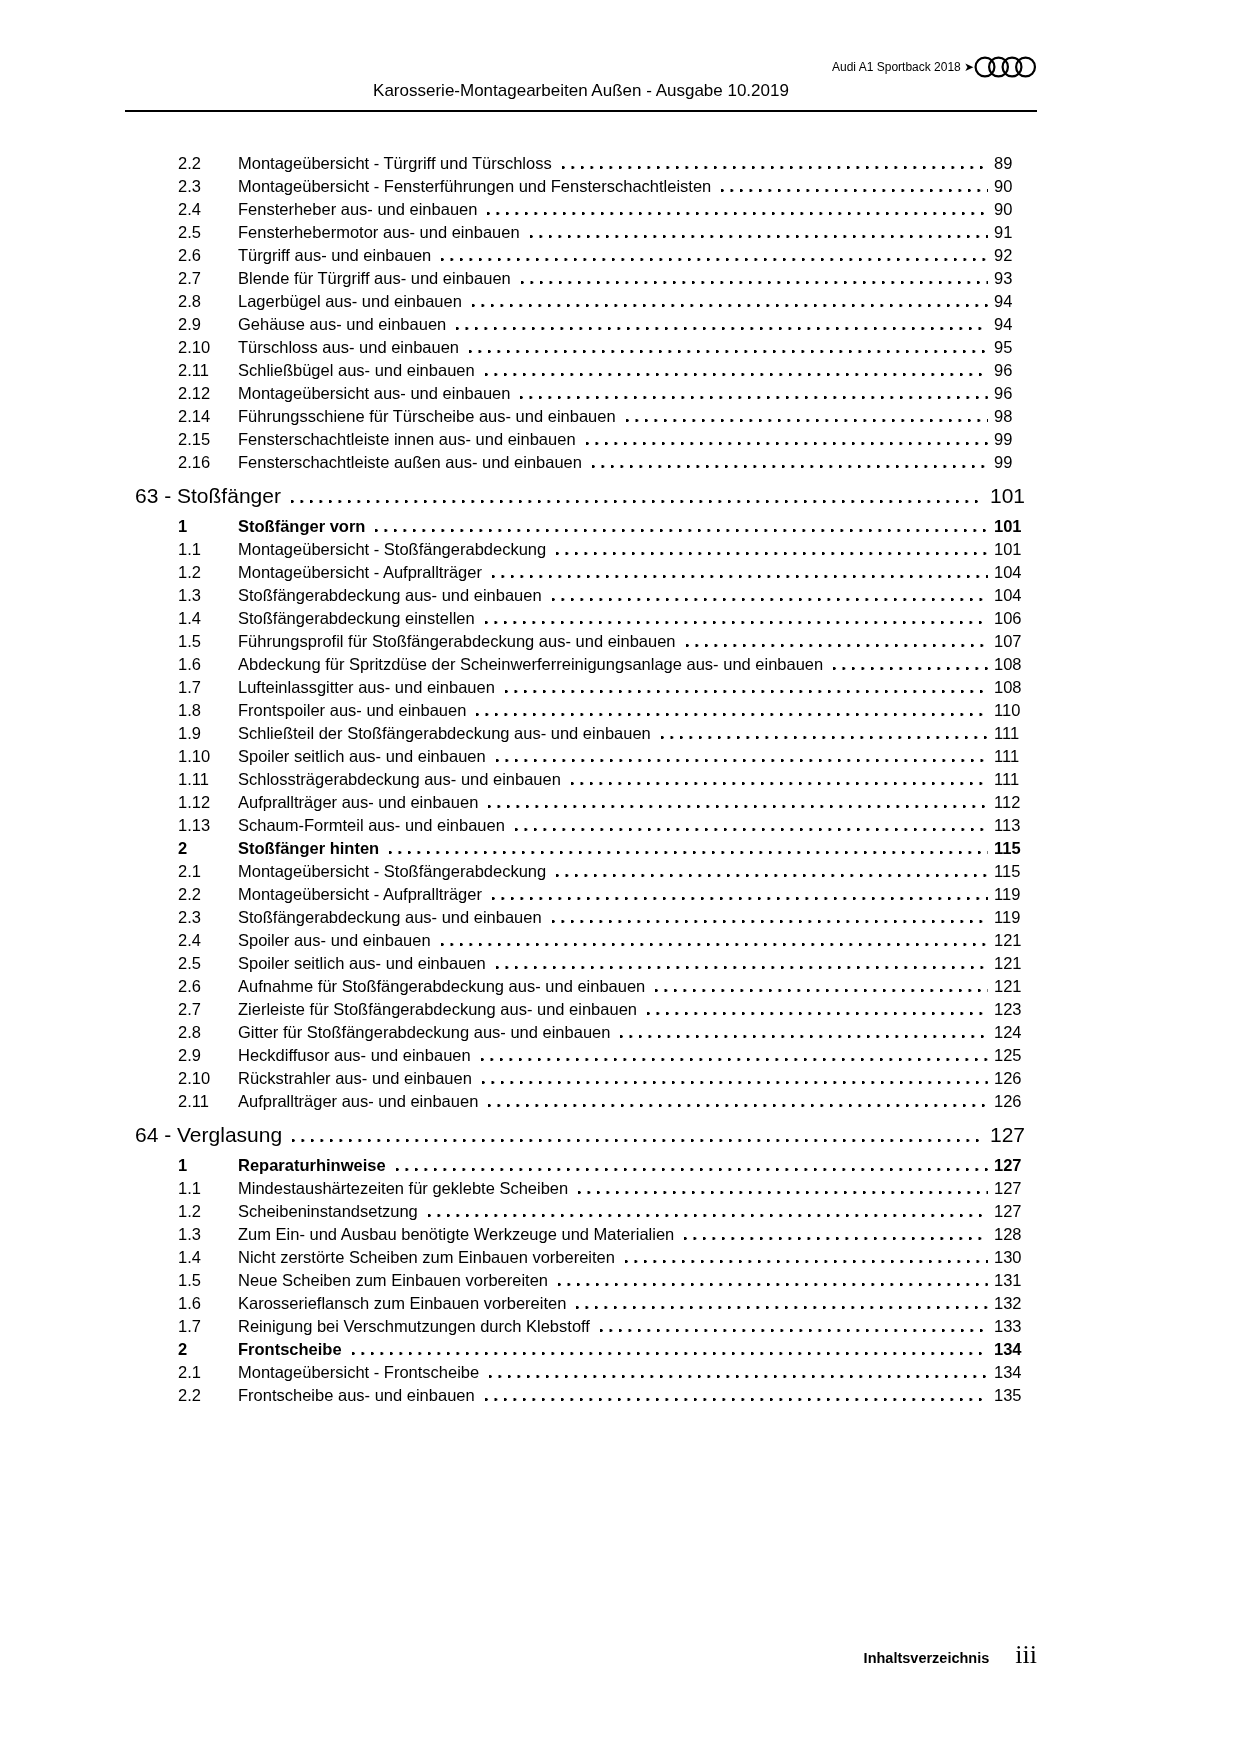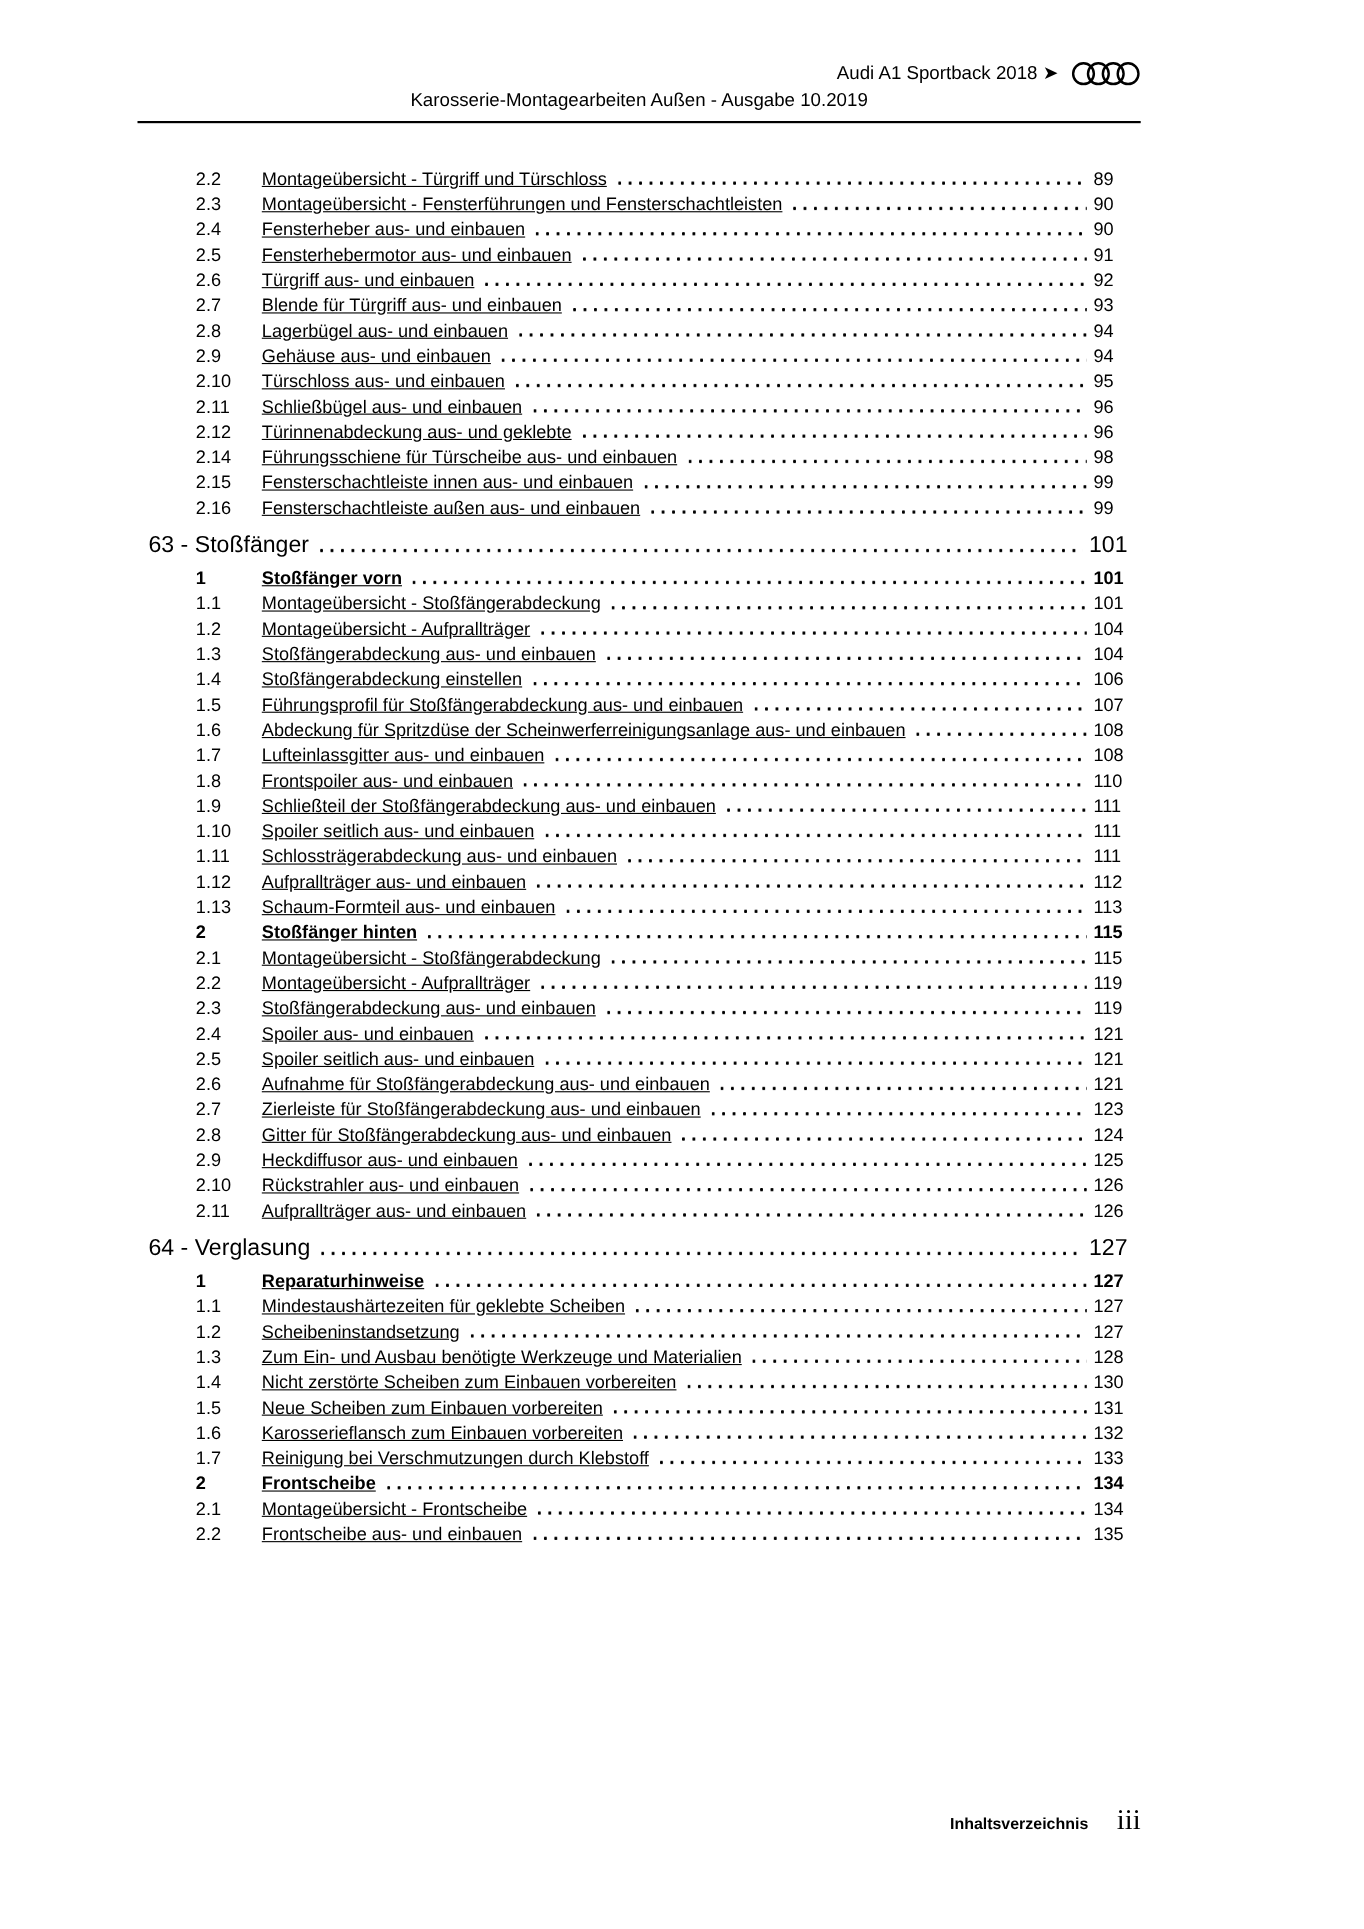--- a/index.html
+++ b/index.html
@@ -4,31 +4,31 @@
 <style>
   html,body { margin:0; padding:0; }
   body {
     width:1240px; height:1754px; background:#ffffff; color:#000;
     font-family:"Liberation Sans","DejaVu Sans",sans-serif;
     position:relative; overflow:hidden;
   }
   .sheet { position:absolute; left:125px; width:912px; top:0; }
 
   
-  .header-line1 { display:flex; justify-content:flex-end; align-items:center; gap:12px; margin-top:56px; font-size:17px; }
+  .header-line1 { display:flex; justify-content:flex-end; align-items:center; margin-top:56px; font-size:12px; }
   .header-line2 { text-align:center; font-size:17px; margin-top:3px; }
   .header-rule { border-bottom:2.5px solid #000; margin-top:9px; }
   .audi-rings { height:22px; width:auto; display:block; }
 
   
   .toc { margin-top:40px; }
   .entry-row { display:flex; align-items:baseline; padding:0 7px 0 53px; font-size:16.5px; line-height:23px; }
   .entry-row.bold { font-weight:bold; }
   .entry-num { flex:0 0 60px; }
-  .entry-title { flex:0 0 auto; white-space:nowrap;text-decoration:underline; }
+  .entry-title { flex:0 0 auto; white-space:nowrap; }
   .leader {
     flex:1 1 auto; min-width:22px; height:2.6px; margin:0 6px 0 10px;
     background-image:radial-gradient(circle at 1.3px 1.3px, #000 1.25px, transparent 1.45px);
     background-size:9.5px 2.6px; background-repeat:repeat-x; background-position:left bottom;
   }
   .entry-page { flex:0 0 auto; min-width:36px; }
 
   .chapter-row { display:flex; align-items:baseline; padding:0 7px 0 10px; font-size:21px; line-height:28px; margin-top:8px; margin-bottom:5px; }
   .chapter-row .entry-page { min-width:40px; }
 
@@ -114,21 +114,21 @@
         <span class="entry-page">95</span>
       </div>
       <div class="entry-row">
         <span class="entry-num">2.11</span>
         <span class="entry-title">Schließbügel aus- und einbauen</span>
         <span class="leader"></span>
         <span class="entry-page">96</span>
       </div>
       <div class="entry-row">
         <span class="entry-num">2.12</span>
-        <span class="entry-title">Türinnenabdeckung aus- und geklebte</span>
+        <span class="entry-title">Montageübersicht aus- und einbauen</span>
         <span class="leader"></span>
         <span class="entry-page">96</span>
       </div>
       <div class="entry-row">
         <span class="entry-num">2.14</span>
         <span class="entry-title">Führungsschiene für Türscheibe aus- und einbauen</span>
         <span class="leader"></span>
         <span class="entry-page">98</span>
       </div>
       <div class="entry-row">

